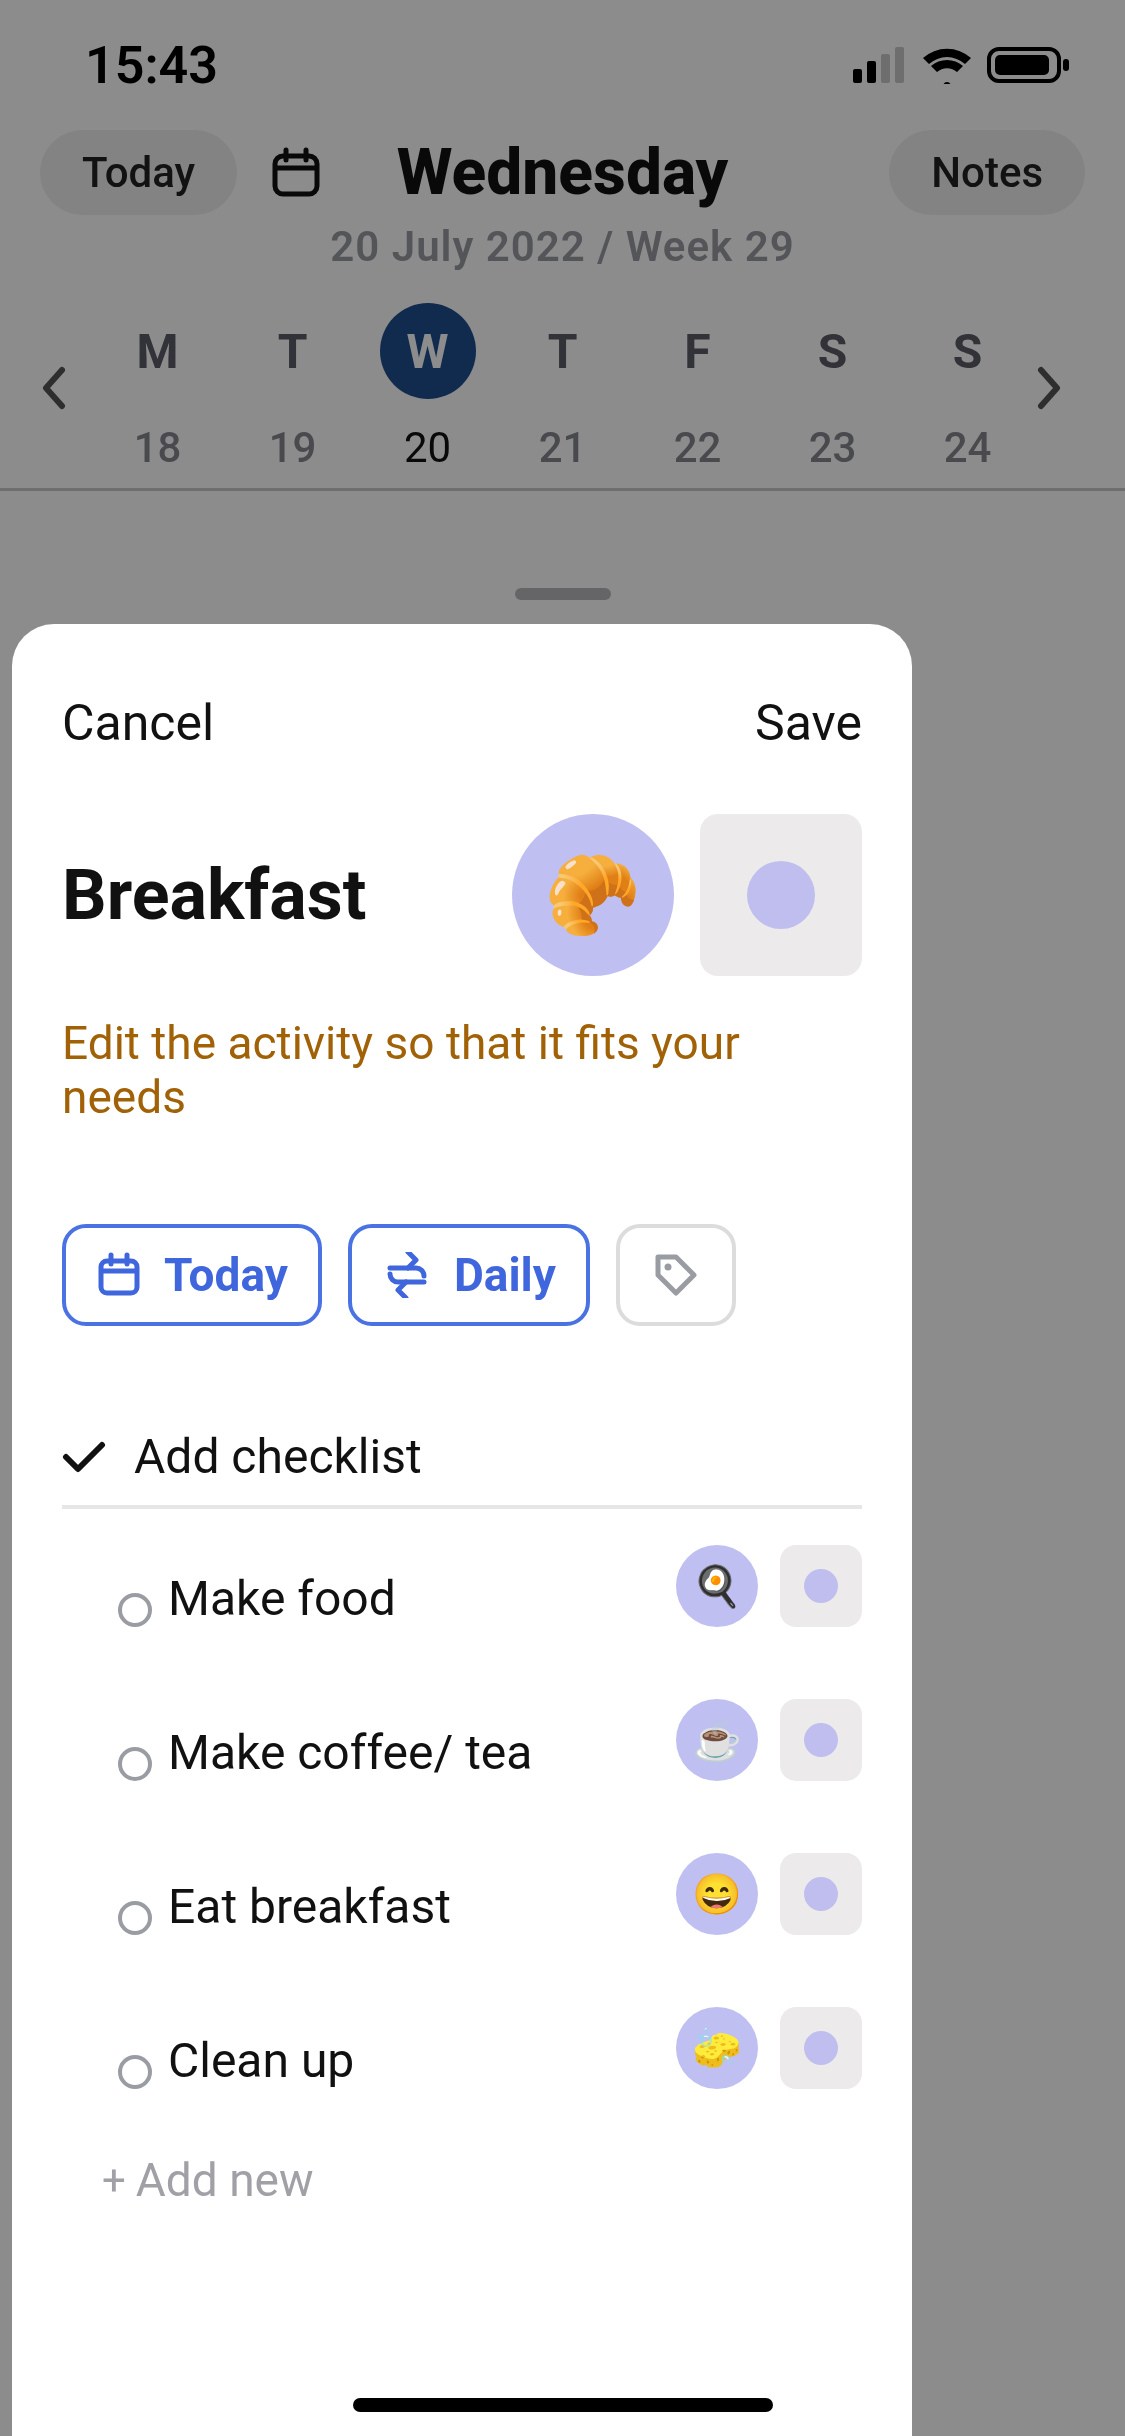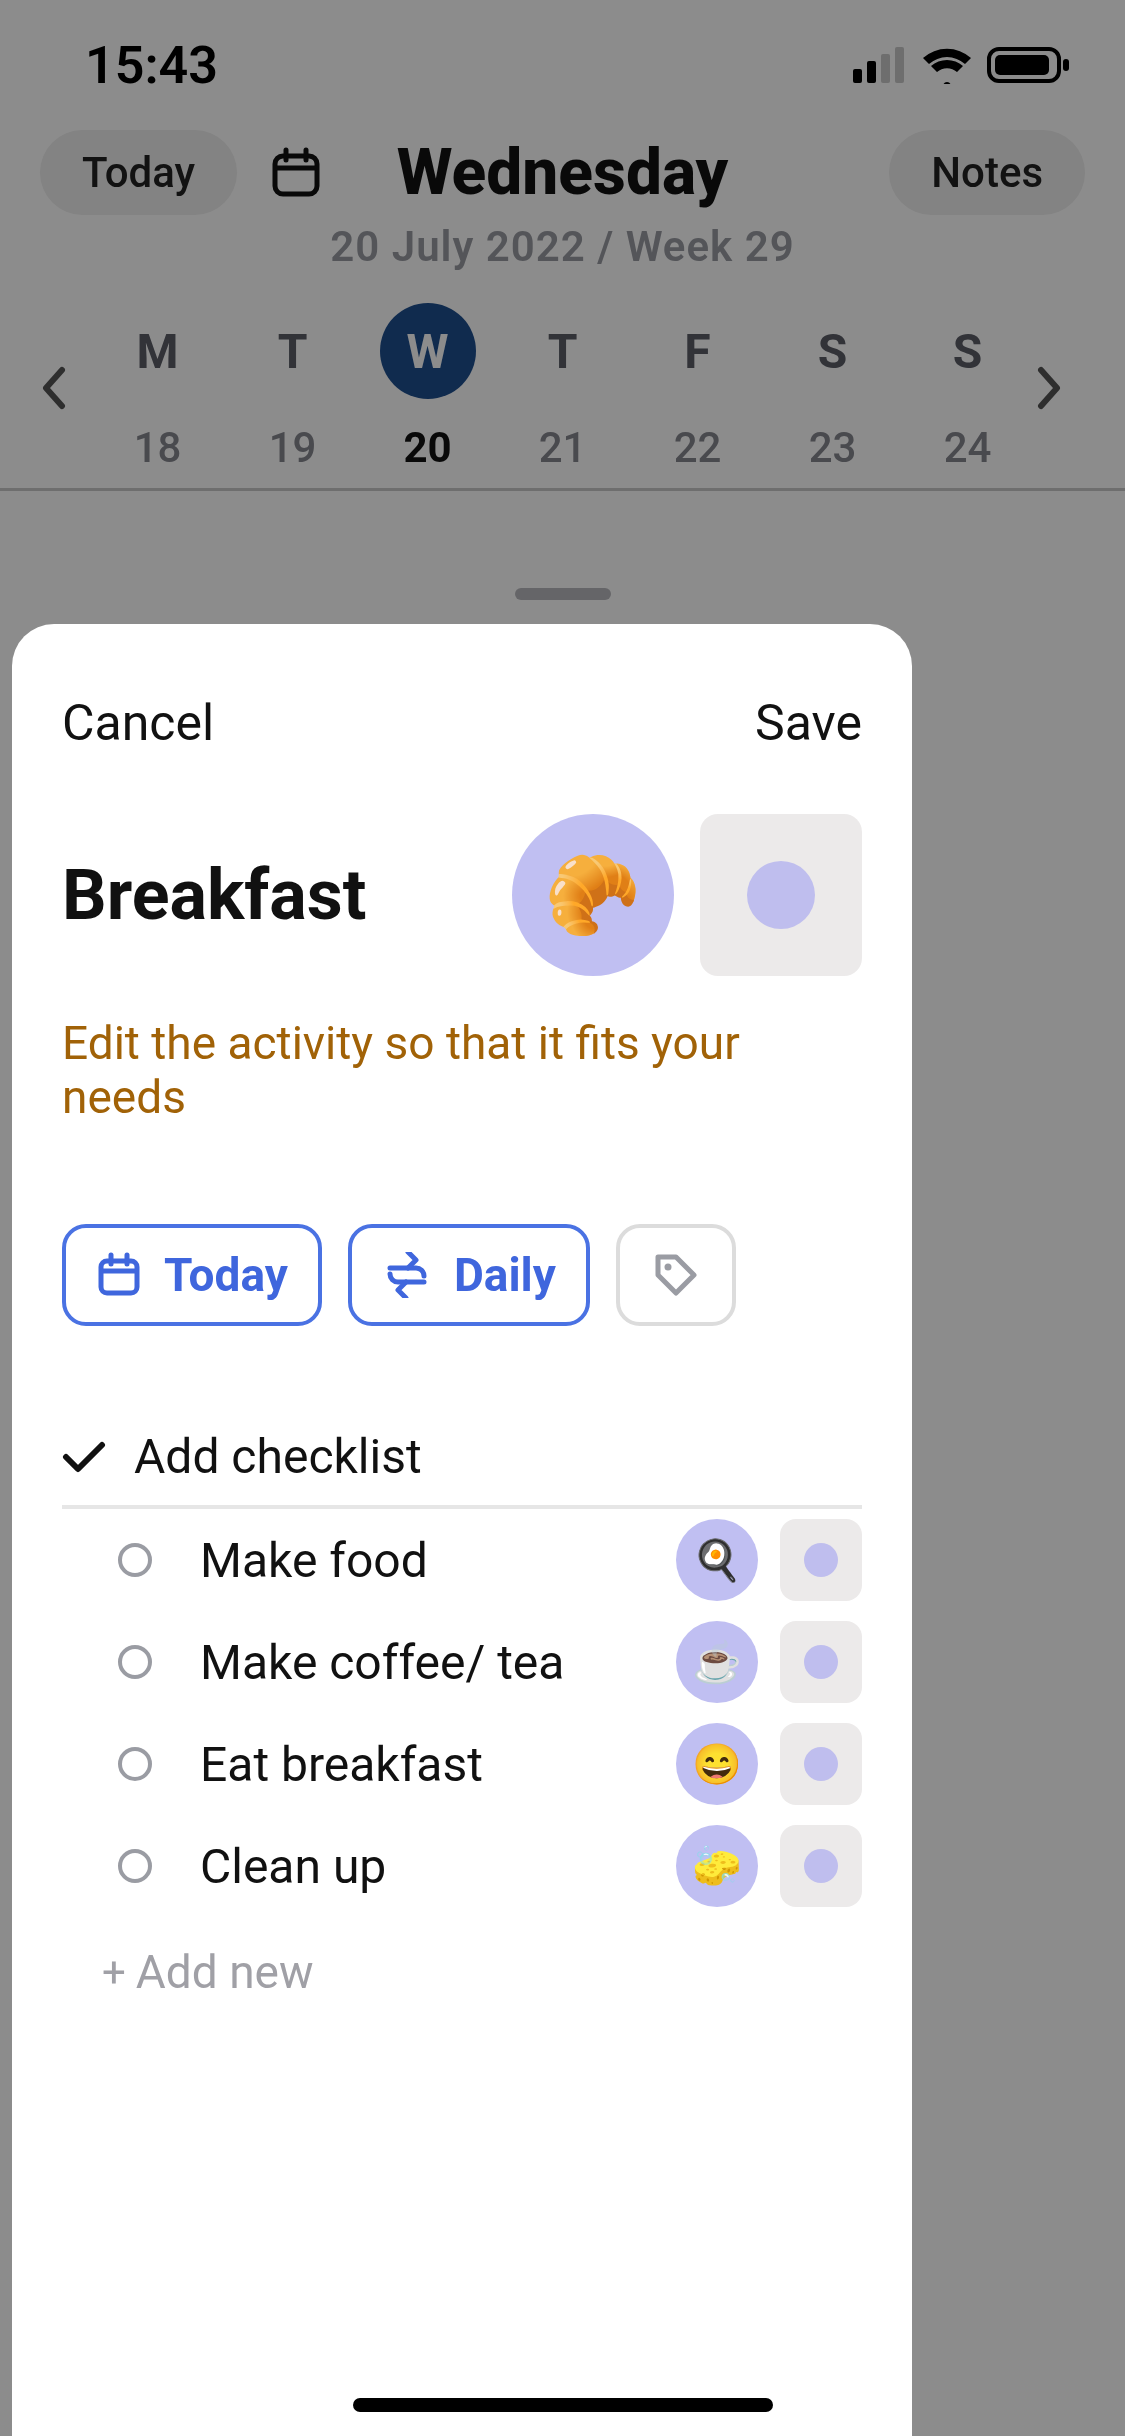--- a/index.html
+++ b/index.html
@@ -26,21 +26,21 @@
     
     .week-strip { position:absolute; top:295px; left:0; width:100%; padding:8px 40px 0; display:flex; align-items:center; }
     .arrow { width:50px; text-align:center;}
     .arrow svg{display:block;}
     .days { flex:1; display:flex; justify-content:space-around; }
     .day-col { width:120px; display:flex; flex-direction:column; align-items:center; gap:24px;}
     .day-col .initial { font-size:48px; font-weight:700; color:#5b5d67; }
     .day-col .num { font-size:42px; font-weight:500; color:#86878f; }
     .day-col.selected .initial-wrap { width:96px; height:96px; border-radius:50%; background:#1e4f8f; display:flex; align-items:center; justify-content:center; }
     .day-col.selected .initial { color:#fff; }
-    .day-col.selected .num { color:#111; font-weight:700;}
+    .day-col.selected .num { color:#111; font-weight:400;}
     .day-col .initial-wrap { width:96px; height:96px; display:flex; align-items:center; justify-content:center;}
 
     .divider { position:absolute; top:488px; left:0; width:100%; height:3px; background:#c9c9c9;}
     .handle { position:absolute; top:588px; left:50%; transform:translateX(-50%); width:96px; height:12px; border-radius:6px; background:#b9b9be;}
 
     
     .sheet { position:absolute; left:12px; top:624px; width:900px; height:1812px; background:#fff; border-radius:42px 42px 0 0; padding:70px 50px 0 50px; }
     .sheet-header { display:flex; justify-content:space-between; align-items:center; }
     .sheet-header button { background:none; border:none; font-size:50px; color:#111; cursor:pointer; padding:0;}
     .title-row { display:flex; align-items:center; justify-content:space-between; margin-top:62px;}
@@ -56,21 +56,21 @@
     .chip.gray { border-color:#dcdcdc; color:#888;}
     .chip svg { display:block; }
     .time-chip{ font-weight:700; }
     .time-chip .label{font-weight:700;}
     .chips-row2{ width:100%; display:flex; gap:26px;}
 
     
     .checklist-header { display:flex; align-items:center; gap:28px; margin-top:102px; padding-bottom:20px; font-size:48px; color:#111;}
     .checklist-header svg{display:block;}
     .checklist-divider{ height:4px; background:#e6e6e6; width:100%;}
-    .check-item{ display:flex; align-items:center; padding:10px 0; gap:48px;}
+    .check-item{ display:flex; align-items:flex-end; padding:36px 0; gap:16px;}
     .check-item .marker{ width:34px; height:34px; border:4px solid #9a9ca3; border-radius:50%; margin-left:56px; flex-shrink:0;}
     .check-item .text{ font-size:48px; color:#111; flex:1;}
     .mini-circle{ width:82px; height:82px; border-radius:50%; background:#c0bff2; display:flex; align-items:center; justify-content:center; font-size:40px;}
     .mini-swatch{ width:82px; height:82px; border-radius:16px; background:#eceaea; display:flex; align-items:center; justify-content:center;}
     .mini-swatch .dot{ width:34px; height:34px; border-radius:50%; background:#bfbeee;}
     .check-item .right{ display:flex; align-items:center; gap:22px;}
     .add-new{ font-size:46px; color:#a0a0a6; margin-top:28px; margin-left:40px; display:flex; align-items:center; gap:10px; cursor:pointer;}
     .add-new .plus{font-size:42px; font-weight:400;}
 
     

